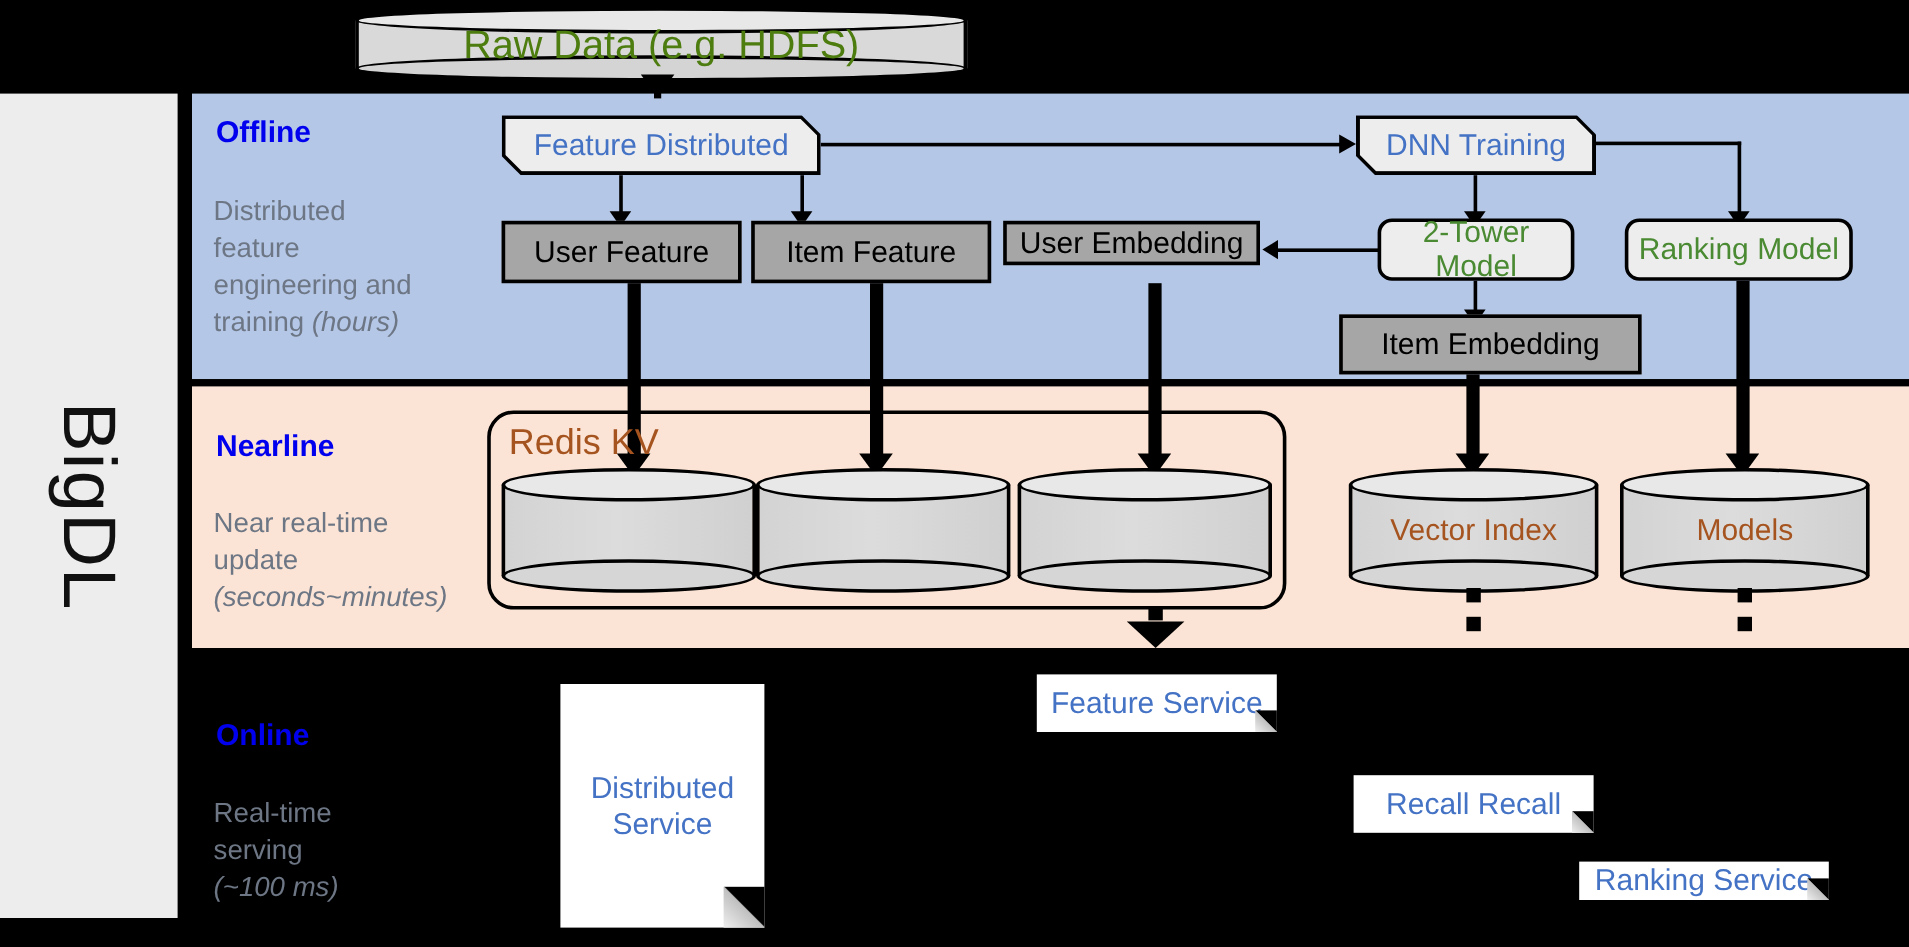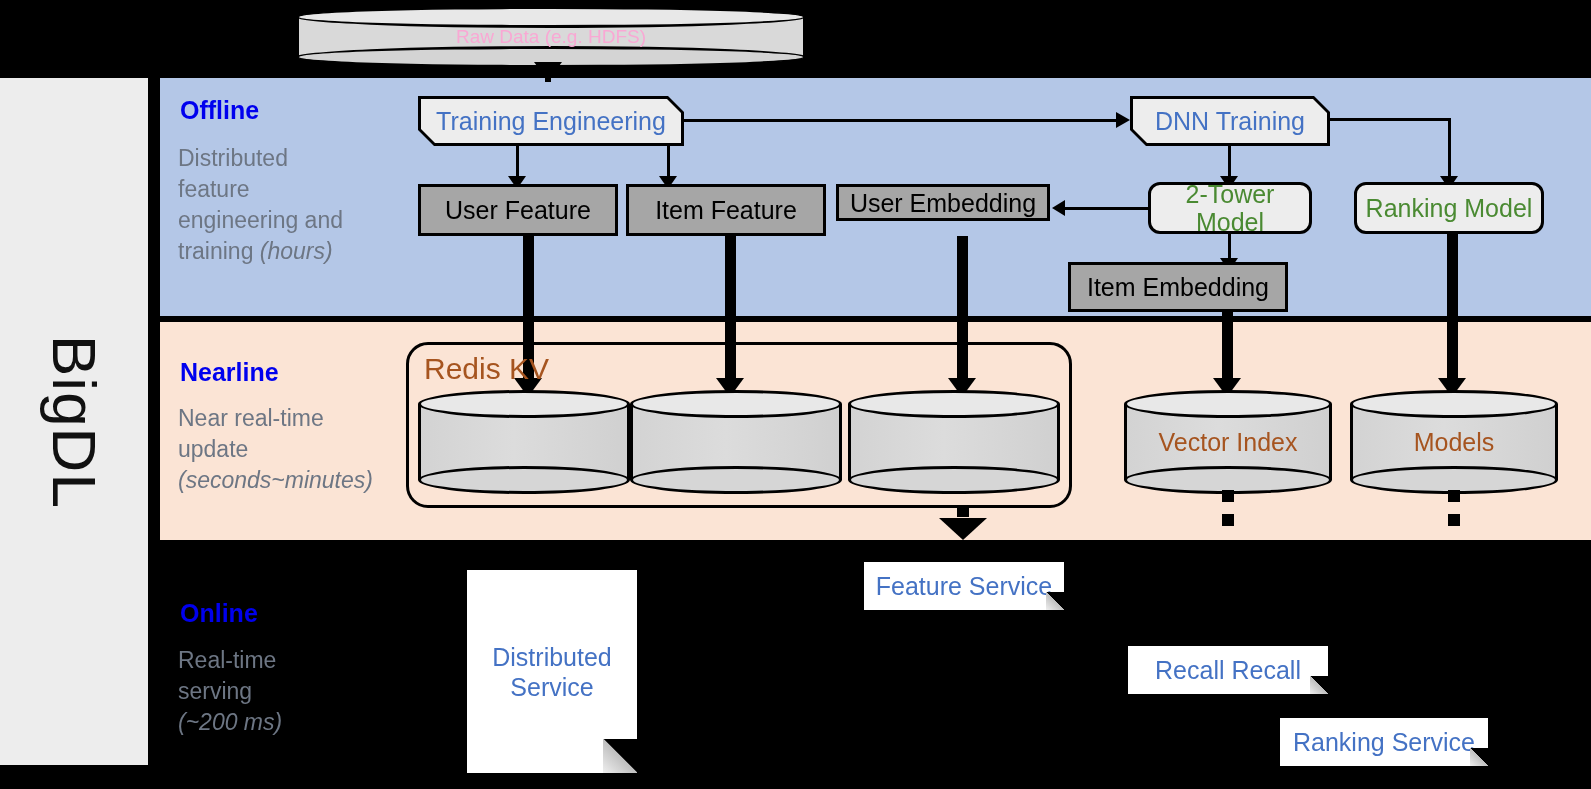--- a/index.html
+++ b/index.html
@@ -17,21 +17,21 @@
   #sidebar{position:absolute;left:0;top:78px;width:148px;height:687px;background:#ededed;}
   #sidebar-label{position:absolute;left:0;top:0;width:148px;height:687px;
       display:flex;align-items:center;justify-content:center;}
   #sidebar-label span{
       writing-mode:vertical-rl;
       font-size:62px;color:#111;letter-spacing:1px;
       font-family:"Liberation Sans","DejaVu Sans",sans-serif;}
 
   
   .band-title{position:absolute;color:#0000ee;font-size:25px;font-weight:bold;white-space:nowrap;}
-  .band-sub{position:absolute;color:#6d7684;font-size:23px;line-height:31px;width:230px;}
+  .band-sub{position:absolute;color:#6d7684;font-size:23px;line-height:31px;width:230px;margin-top:17px;}
   .band-sub i{font-style:italic;}
 
   
   .box{position:absolute;box-sizing:border-box;display:flex;align-items:center;
        justify-content:center;text-align:center;line-height:1.12;}
 
   
   .gray-box{background:#a6a6a6;border:3px solid #000;color:#000;font-size:25px;}
   .proc-box-outer{position:absolute;background:#000;
       clip-path:polygon(0 0, calc(100% - 16px) 0, 100% 16px, 100% 100%, 16px 100%, 0 calc(100% - 16px));}
@@ -56,21 +56,21 @@
 
   
   #rawdata{position:absolute;left:296px;top:6px;width:510px;height:62px;}
   #rawdata .body{position:absolute;left:0;right:0;top:11px;bottom:11px;
      background:#d9d9d9;border-left:3px solid #000;border-right:3px solid #000;}
   #rawdata .top{position:absolute;left:0;right:0;top:0;height:22px;border-radius:50%;
      background:#e8e8e8;border:3px solid #000;box-sizing:border-box;}
   #rawdata .bottom{position:absolute;left:0;right:0;bottom:0;height:22px;border-radius:50%;
      background:#d4d4d4;border:3px solid #000;box-sizing:border-box;}
   #rawdata .cap-label{position:absolute;left:0;right:0;top:0;bottom:0;display:flex;
-     align-items:center;justify-content:center;color:#f9a8d4;font-size:19px;z-index:4;}
+     align-items:center;justify-content:center;color:#4d7c0f;font-size:33px;z-index:4;}
 
   
   #redis-container{position:absolute;left:406px;top:342px;width:666px;height:166px;
       border:3px solid #000;border-radius:22px;box-sizing:border-box;}
   #redis-label{position:absolute;left:424px;top:352px;color:#a6541f;font-size:30px;}
 
   
   .vline{position:absolute;background:#000;}
   .hline{position:absolute;background:#000;}
   .arrow-down{position:absolute;width:0;height:0;border-left:9px solid transparent;
@@ -120,35 +120,35 @@
   <div class="band-sub" style="left:178px;top:403px;width:250px">
     <div>Near real-time</div>
     <div>update</div>
     <div><i>(seconds~minutes)</i></div>
   </div>
 
   <div class="band-title" style="left:180px;top:599px">Online</div>
   <div class="band-sub" style="left:178px;top:645px;width:230px">
     <div>Real-time</div>
     <div>serving</div>
-    <div><i>(~200 ms)</i></div>
+    <div><i>(~100 ms)</i></div>
   </div>
 
   <div id="rawdata">
     <div class="body"></div>
     <div class="bottom"></div>
     <div class="top"></div>
     <div class="cap-label">Raw Data (e.g. HDFS)</div>
   </div>
 
   <div class="vline" style="left:545px;top:66px;width:6px;height:16px"></div>
   <div class="arrow-down thick" style="left:534px;top:62px"></div>
 
   <div class="proc-box-outer" style="left:418px;top:96px;width:266px;height:50px">
-    <div class="proc-box-inner">Training Engineering</div>
+    <div class="proc-box-inner">Feature Distributed</div>
   </div>
 
   <div class="proc-box-outer" style="left:1130px;top:96px;width:200px;height:50px">
     <div class="proc-box-inner">DNN Training</div>
   </div>
 
   <div class="hline" style="left:684px;top:119px;width:433px;height:3px"></div>
   <div style="position:absolute;left:1116px;top:112px;width:0;height:0;border-top:8px solid transparent;border-bottom:8px solid transparent;border-left:14px solid #000;"></div>
 
   <div class="vline" style="left:516px;top:146px;width:3px;height:33px"></div>
@@ -172,21 +172,21 @@
 
   <div class="box gray-box" style="left:418px;top:184px;width:200px;height:52px">
     <span>User Feature</span>
   </div>
   <div class="box gray-box" style="left:626px;top:184px;width:200px;height:52px">
     <span>Item Feature</span>
   </div>
   <div class="box gray-box" style="left:836px;top:184px;width:214px;height:37px">
     <span>User Embedding</span>
   </div>
-  <div class="box gray-box" style="left:1068px;top:262px;width:220px;height:50px">
+  <div class="box gray-box" style="left:1116px;top:262px;width:252px;height:50px">
     <span>Item Embedding</span>
   </div>
 
   <div class="box model-box" style="left:1148px;top:182px;width:164px;height:52px">
     <span>2-Tower Model</span>
   </div>
   <div class="box model-box" style="left:1354px;top:182px;width:190px;height:52px">
     <span>Ranking Model</span>
   </div>
 
@@ -254,18 +254,18 @@
   <div class="doc" style="left:864px;top:562px;width:200px;height:48px">
     <div class="txt">Feature Service</div>
     <div class="fold"></div>
   </div>
 
   <div class="doc" style="left:1128px;top:646px;width:200px;height:48px">
     <div class="txt">Recall Recall</div>
     <div class="fold"></div>
   </div>
 
-  <div class="doc" style="left:1280px;top:718px;width:208px;height:48px">
+  <div class="doc" style="left:1316px;top:718px;width:208px;height:32px">
     <div class="txt">Ranking Service</div>
     <div class="fold"></div>
   </div>
 
 </div>
 
 </body></html>

